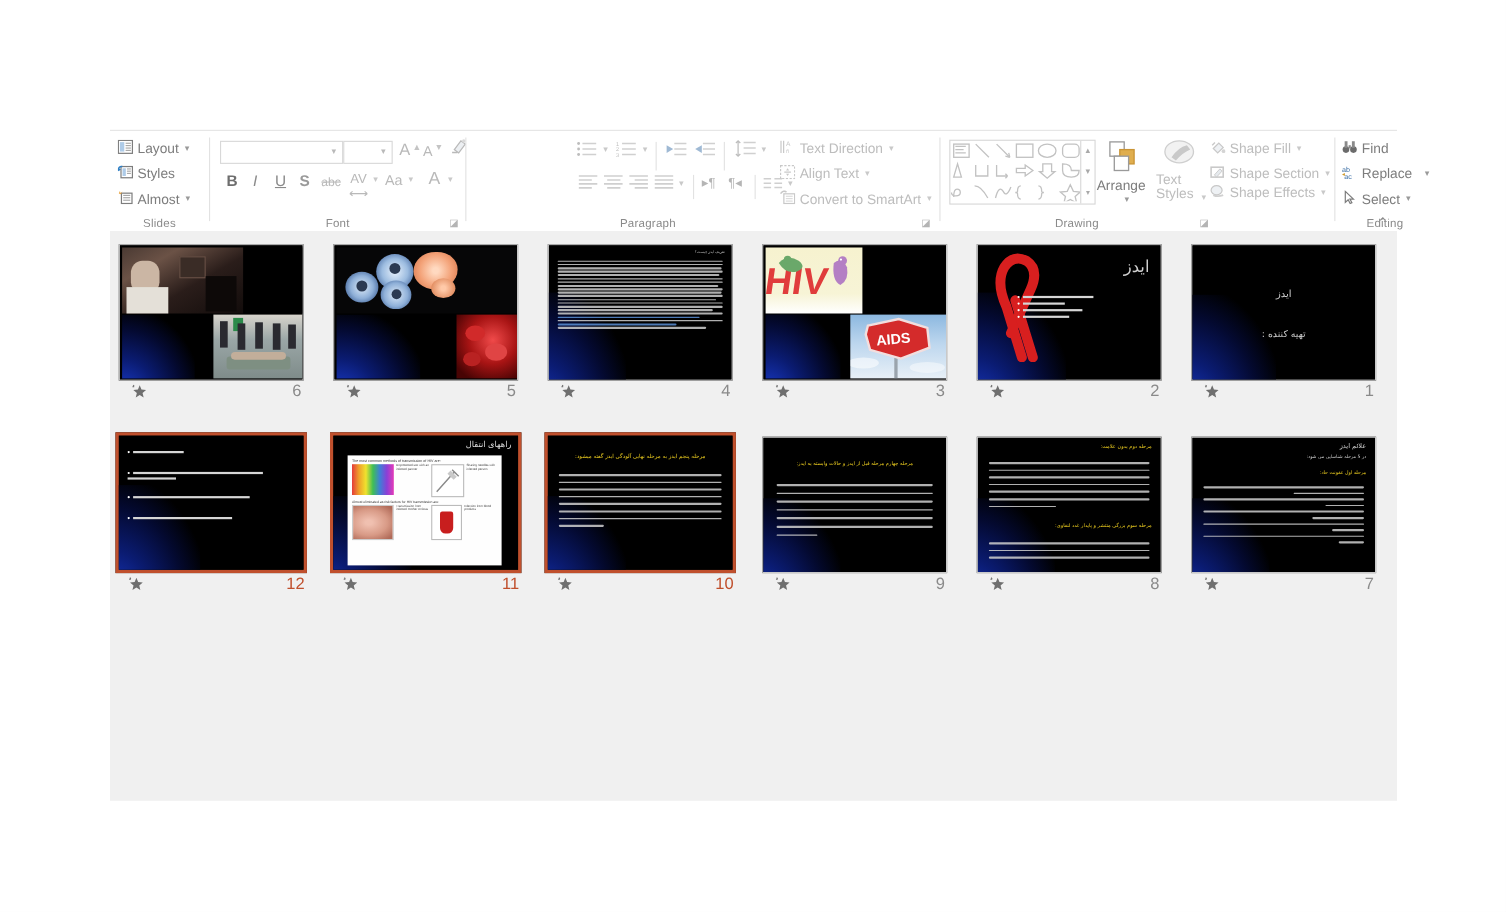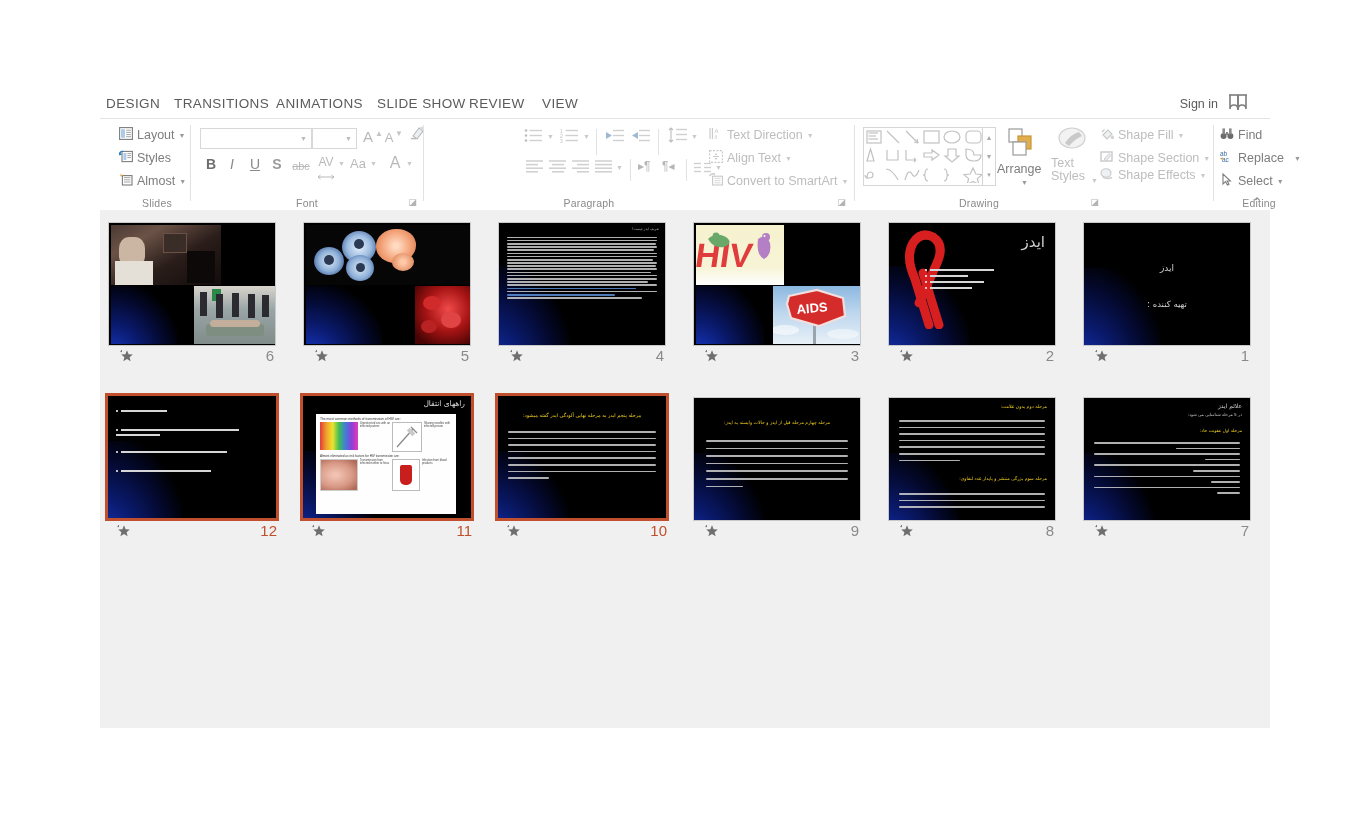--- a/index.html
+++ b/index.html
@@ -109,41 +109,24 @@
     color:#e01f1f;font-weight:bold;direction:rtl;letter-spacing:-1px;
   }
 </style>
 </head>
 <body>
 
 <div class="app">
 
   <div class="ribbon-wrap">
 
-    <div class="tabbar">
-      <div class="tab" style="left:6px">DESIGN</div>
-      <div class="tab" style="left:74px">TRANSITIONS</div>
-      <div class="tab" style="left:176px">ANIMATIONS</div>
-      <div class="tab" style="left:277px">SLIDE SHOW</div>
-      <div class="tab" style="left:369px">REVIEW</div>
-      <div class="tab" style="left:442px">VIEW</div>
-
-      <div class="signin">Sign in</div>
-      <div class="signin-icon">
-        <svg width="26" height="20" viewBox="0 0 26 20">
-          <path d="M4 2 L4 16 Q4 12 8 12 Q12 12 12 17 L12 2" fill="none" stroke="#7d7d7d" stroke-width="1.6"></path>
-          <path d="M12 2 L12 17 Q12 12 16 12 Q20 12 20 16 L20 2" fill="none" stroke="#7d7d7d" stroke-width="1.6"></path>
-          <path d="M3 2 L21 2" stroke="#7d7d7d" stroke-width="1.6"></path>
-        </svg>
-      </div>
-    </div>
 
     <div class="ribbon">
 
-      <div class="group" style="left:12px;width:90px">
+      <div class="group" style="left:0;width:90px">
         <div class="btn" style="left:7px;top:8px">
           <span class="ico">
             <svg width="14" height="13" viewBox="0 0 14 13">
               <rect x="0.6" y="0.6" width="12.8" height="11.8" fill="#fff" stroke="#7d7d7d" stroke-width="1.1"></rect>
               <rect x="2" y="2.2" width="4" height="8.6" fill="#aecbe8"></rect>
               <line x1="7.2" y1="3.2" x2="12" y2="3.2" stroke="#9a9a9a" stroke-width=".9"></line>
               <line x1="7.2" y1="5.4" x2="12" y2="5.4" stroke="#9a9a9a" stroke-width=".9"></line>
               <line x1="7.2" y1="7.6" x2="12" y2="7.6" stroke="#9a9a9a" stroke-width=".9"></line>
               <line x1="7.2" y1="9.7" x2="12" y2="9.7" stroke="#9a9a9a" stroke-width=".9"></line>
             </svg>

